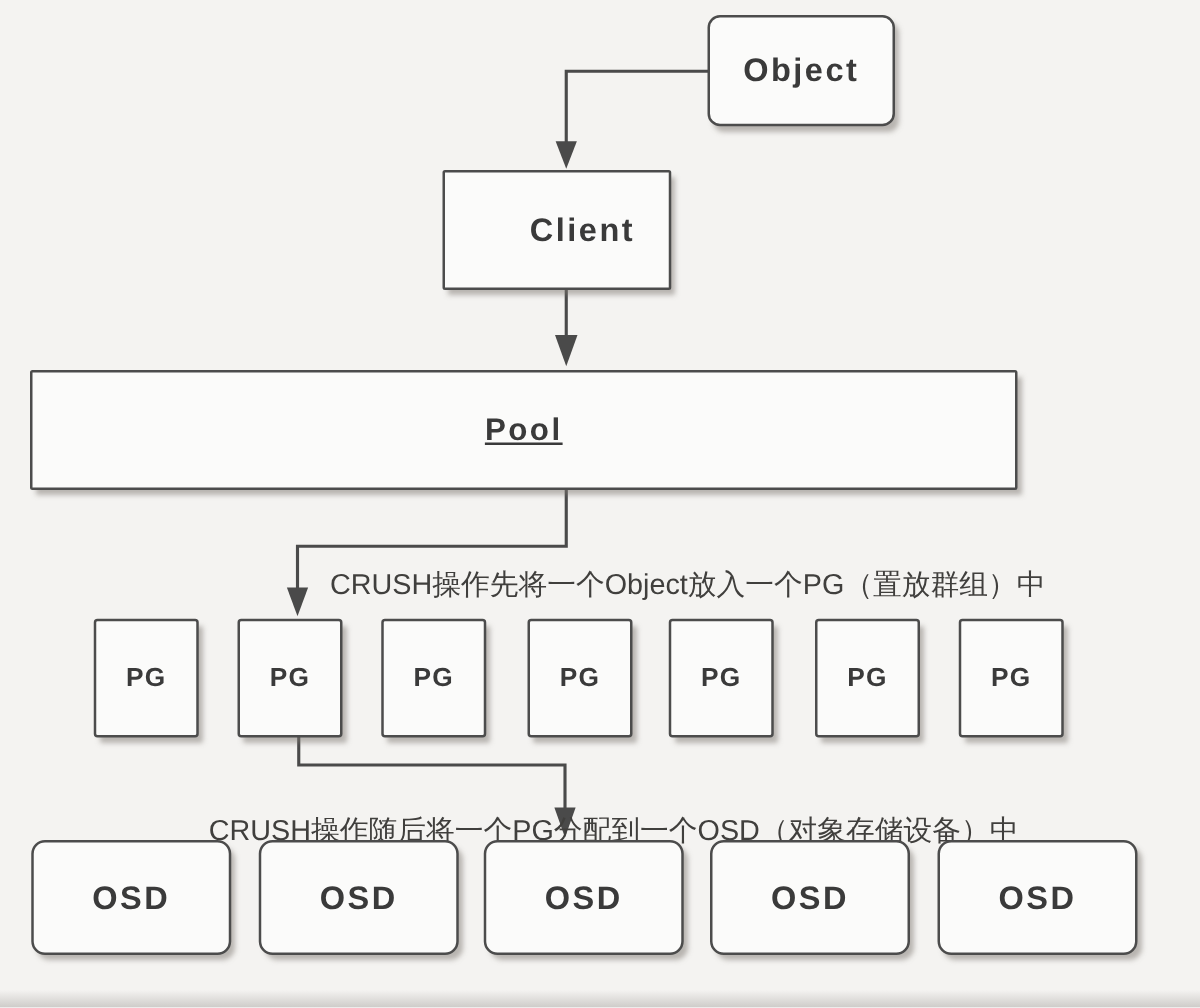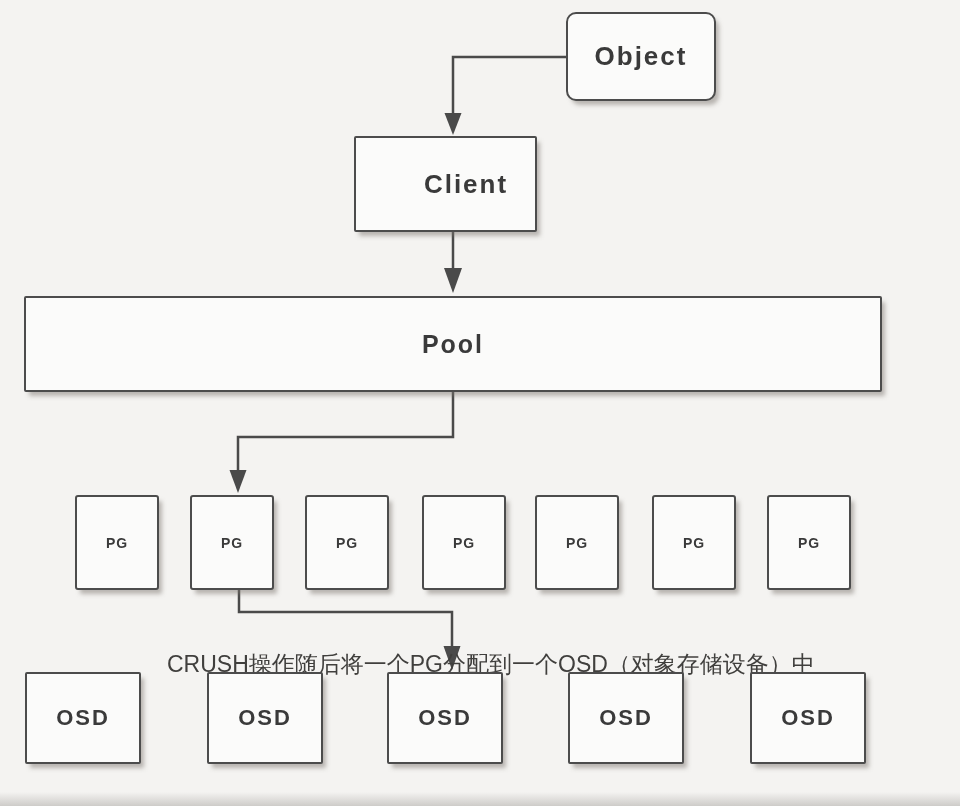--- a/index.html
+++ b/index.html
@@ -59,42 +59,42 @@
     border-radius: 10px;
     font-size: 26px; letter-spacing: 2px;
   }
   .node-client {
     left: 354px; top: 136px;
     width: 183px; height: 96px;
     font-size: 26px; letter-spacing: 2px; padding-left: 41px;
   }
   .node-pool {
     left: 24px; top: 296px;
-    width: 858px; height: 96px;
-    font-size: 25px; letter-spacing: 2px;
+    width: 790px; height: 96px;
+    font-size: 25px; letter-spacing: 2px; text-decoration: underline;
   }
 
   .node-pg {
     top: 495px;
     width: 84px; height: 95px;
-    font-size: 14px; letter-spacing: 1px;
+    font-size: 21px; letter-spacing: 1px;
     border-radius: 3px;
   }
   .pg-1 { left: 75px; }
   .pg-2 { left: 190px; }
   .pg-3 { left: 305px; }
   .pg-4 { left: 422px; }
   .pg-5 { left: 535px; }
   .pg-6 { left: 652px; }
   .pg-7 { left: 767px; }
 
   .node-osd {
     top: 672px;
-    width: 116px; height: 92px;
-    font-size: 22px; letter-spacing: 2px;
+    width: 160px; height: 92px;
+    font-size: 26px; letter-spacing: 2px; border-radius: 11px;
   }
   .osd-1 { left: 25px; }
   .osd-2 { left: 207px; }
   .osd-3 { left: 387px; }
   .osd-4 { left: 568px; }
   .osd-5 { left: 750px; }
 
   .note {
     position: absolute;
     color: #403f3d;
@@ -141,20 +141,21 @@
 
   <div class="node node-client">
     <span>Client</span>
   </div>
 
 
   <div class="node node-pool">
     <span>Pool</span>
   </div>
 
+  <div class="note note-pg">CRUSH操作先将一个Object放入一个PG（置放群组）中</div>
 
   <div class="node node-pg pg-1">
     <span>PG</span>
   </div>
   <div class="node node-pg pg-2">
     <span>PG</span>
   </div>
   <div class="node node-pg pg-3">
     <span>PG</span>
   </div>

